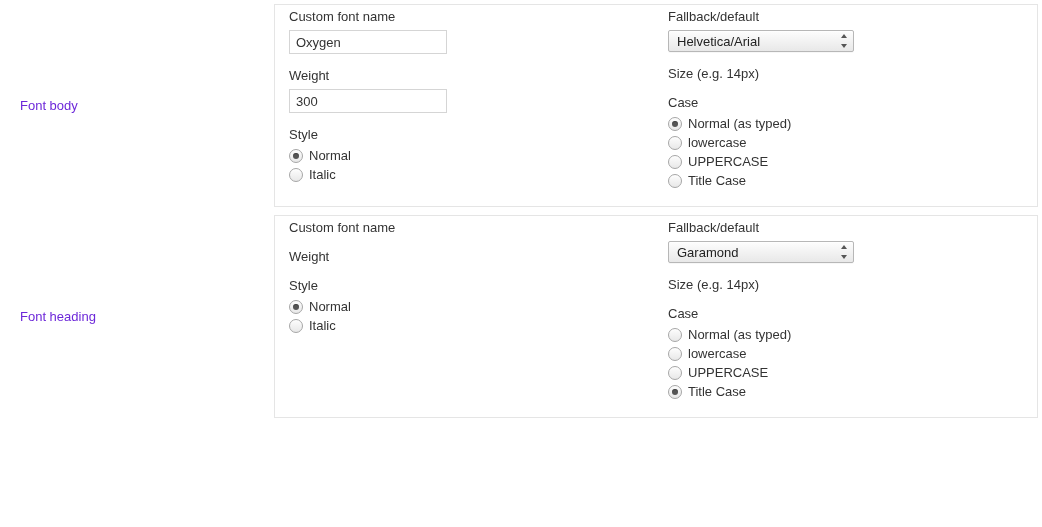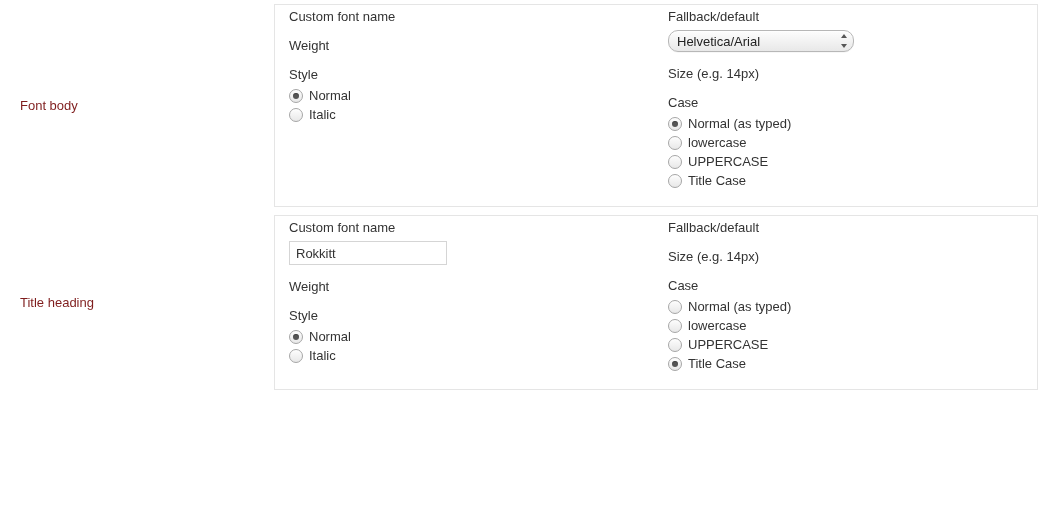--- a/index.html
+++ b/index.html
@@ -13,21 +13,21 @@
     .section {
       display: flex;
       margin-bottom: 8px;
     }
     .section-label {
       width: 270px;
       flex-shrink: 0;
       padding-left: 16px;
       display: flex;
       align-items: center;
-      color: #7f1d1d;
+      color: #6d28d9;
     }
     .section-panel {
       flex: 1;
       border: 1px solid #e5e5e5;
       background: #fff;
       padding: 4px 0 14px 4px;
       display: flex;
     }
     .col {
       flex: 1;
@@ -56,21 +56,21 @@
     .select-wrap {
       position: relative;
       width: 186px;
     }
     .select {
       width: 100%;
       height: 22px;
       appearance: none;
       -webkit-appearance: none;
       border: 1px solid #b7b7b7;
-      border-radius: 10px;
+      border-radius: 2px;
       padding: 2px 22px 2px 8px;
       font-size: 13px;
       font-family: inherit;
       color: #222;
       background: linear-gradient(#fdfdfd, #e8e8e8);
       box-shadow: inset 0 1px 0 rgba(255,255,255,.6), 0 1px 0 rgba(0,0,0,.03);
       cursor: default;
     }
     .select-arrows {
       position: absolute;
@@ -123,22 +123,22 @@
     .radio-text { color:#333; }
   </style>
 </head>
 <body>
 
 <div id="root">
     <div class="section">
       <div class="section-label">Font body</div>
       <div class="section-panel">
         <div class="col">
-          <div class="field"><label class="field-label">Custom font name</label></div>
-          <div class="field"><label class="field-label">Weight</label></div>
+          <div class="field"><label class="field-label">Custom font name</label><input type="text" class="text-input" value="Oxygen" style=""></div>
+          <div class="field"><label class="field-label">Weight</label><input type="text" class="text-input" value="300" style=""></div>
           <div class="field">
             <label class="field-label">Style</label>
             <div class="radio-group">
               <div class="radio-row" data-checked="true">
                 <span class="radio-dot"></span>
                 <span class="radio-text">Normal</span>
               </div>
               <div class="radio-row" data-checked="false">
                 <span class="radio-dot"></span>
                 <span class="radio-text">Italic</span>
@@ -170,42 +170,43 @@
               <div class="radio-row" data-checked="false">
                 <span class="radio-dot"></span>
                 <span class="radio-text">Title Case</span>
               </div>
             </div>
           </div>
         </div>
       </div>
     </div>
     <div class="section">
-      <div class="section-label">Title heading</div>
+      <div class="section-label">Font heading</div>
       <div class="section-panel">
         <div class="col">
-          <div class="field"><label class="field-label">Custom font name</label><input type="text" class="text-input" value="Rokkitt" style=""></div>
+          <div class="field"><label class="field-label">Custom font name</label></div>
           <div class="field"><label class="field-label">Weight</label></div>
           <div class="field">
             <label class="field-label">Style</label>
             <div class="radio-group">
               <div class="radio-row" data-checked="true">
                 <span class="radio-dot"></span>
                 <span class="radio-text">Normal</span>
               </div>
               <div class="radio-row" data-checked="false">
                 <span class="radio-dot"></span>
                 <span class="radio-text">Italic</span>
               </div>
             </div>
           </div>
         </div>
         <div class="col">
           <div class="field">
             <label class="field-label">Fallback/default</label>
+            <div class="select-wrap"><select class="select"><option>Garamond</option></select><span class="select-arrows"></span></div>
           </div>
           <div class="field"><label class="field-label">Size (e.g. 14px)</label></div>
           <div class="field">
             <label class="field-label">Case</label>
             <div class="radio-group">
               <div class="radio-row" data-checked="false">
                 <span class="radio-dot"></span>
                 <span class="radio-text">Normal (as typed)</span>
               </div>
               <div class="radio-row" data-checked="false">

